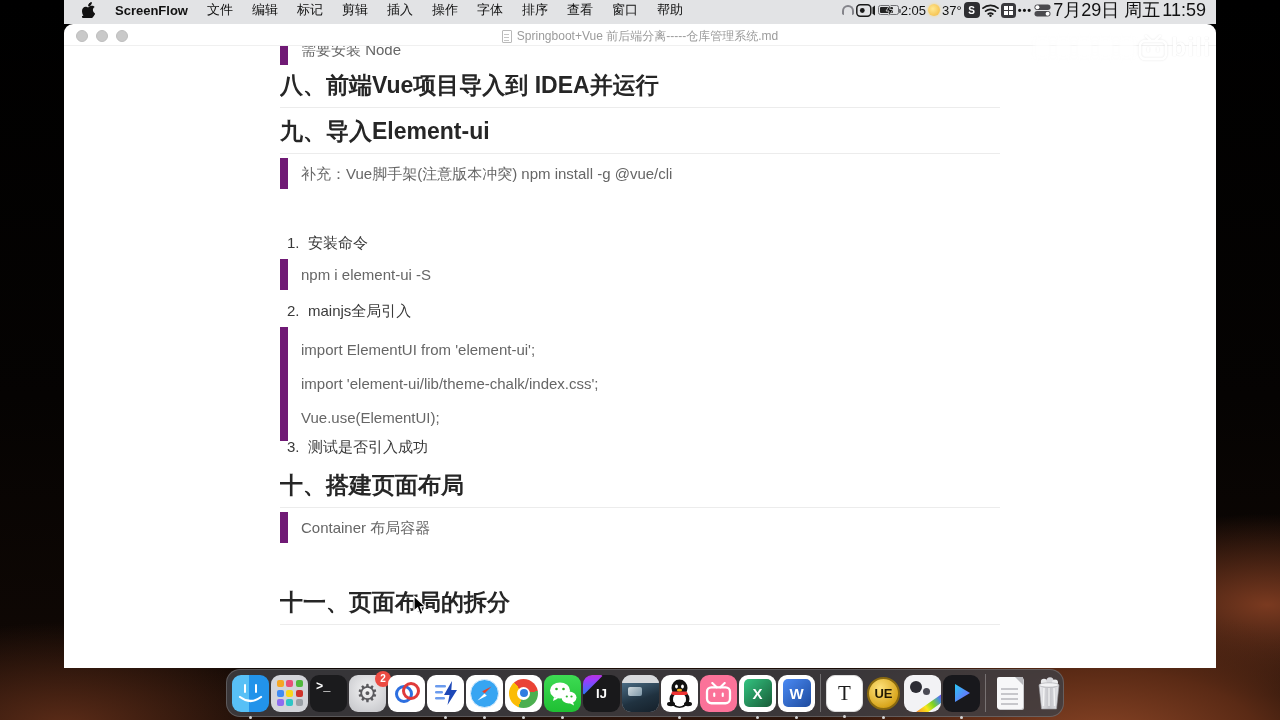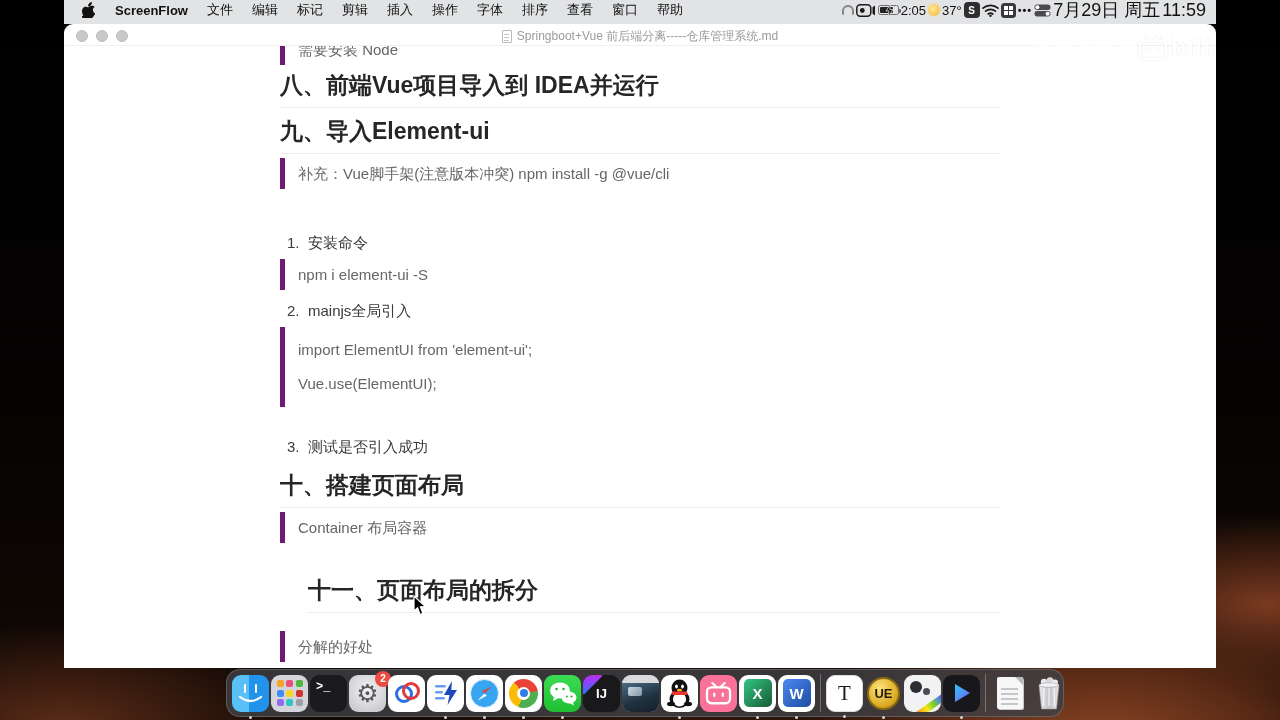--- a/index.html
+++ b/index.html
@@ -51,37 +51,37 @@
   .wintitle { position:absolute; left:0; right:0; top:4px; display:flex; justify-content:center; align-items:center; gap:5px;
     font-size:12px; color:#9b9b9b; }
   .doc-ico { width:10px; height:13px; border:1px solid #b9b9b9; border-radius:1px; position:relative; background:#fff; }
   .doc-ico::before { content:""; position:absolute; left:1.5px; top:3px; width:5px; height:1px; background:#c4c4c4;
     box-shadow:0 3px 0 #c4c4c4, 0 6px 0 #c4c4c4; }
 
   
   .doc { position:absolute; left:216px; top:22px; width:720px; bottom:0; overflow:hidden; color:#3c3c3c; }
   .blk { position:absolute; left:0; width:720px; }
   h2.md { font-size:23px; line-height:30px; font-weight:bold; color:#262626; padding-bottom:7px; border-bottom:1px solid #ececec; }
-  .bq { border-left:5px solid #701a75; padding:6px 0 6px 13px; font-size:15px; line-height:19px; color:#666; }
+  .bq { border-left:8px solid #701a75; padding:6px 0 6px 13px; font-size:15px; line-height:19px; color:#666; }
   .bq.code-multi div { line-height:34px; }
   .oli { display:flex; font-size:15px; line-height:19px; color:#3a3a3a; padding-left:7px; }
   .oli .num { width:21px; }
 
   .t-clip   { top:-12px; }
   .t-h28    { top:24px; }
   .t-h29    { top:70px; }
   .t-bqsup  { top:112px; }
   .t-li1    { top:187px; }
   .t-bqnpm  { top:213px; }
   .t-li2    { top:255px; }
   .t-bqimp  { top:281px; }
   .t-li3    { top:391px; }
   .t-h210   { top:424px; }
   .t-bqcon  { top:466px; }
-  .t-h211   { top:529px;margin-left:28px; }
+  .t-h211   { top:541px; }
   .t-bqsplit{ top:585px; }
 
   
   .watermark { position:absolute; left:1034px; top:33px; display:flex; align-items:center; gap:3px; pointer-events:none;justify-content:center; }
   .wm-blur { display:flex; gap:4px; filter:blur(2px); opacity:.8; }
   .wm-blur i { display:block; width:17px; height:20px; background:rgba(255,255,255,.95); border-radius:3px; box-shadow:0 0 1px rgba(0,0,0,.12); }
   .wm-tv { width:30px; height:26px; opacity:.95; filter:drop-shadow(0 0 1px rgba(0,0,0,.1)); }
   .wm-bili { font-size:25px; font-weight:bold; color:#fff; letter-spacing:1px; text-shadow:0 0 1px rgba(0,0,0,.15); }
 
   
@@ -240,33 +240,33 @@
       <span>安装命令</span>
     </div>
     <div class="blk bq t-bqnpm">npm i element-ui -S</div>
 
     <div class="blk oli t-li2">
       <span class="num">2.</span>
       <span>mainjs全局引入</span>
     </div>
     <div class="blk bq code-multi t-bqimp">
       <div>import ElementUI from 'element-ui';</div>
+      <div>import 'element-ui/lib/theme-chalk/index.css';</div>
       <div>Vue.use(ElementUI);</div>
     </div>
 
     <div class="blk oli t-li3">
       <span class="num">3.</span>
       <span>测试是否引入成功</span>
     </div>
 
     <h2 class="blk md t-h210">十、搭建页面布局</h2>
     <div class="blk bq t-bqcon">Container 布局容器</div>
 
     <h2 class="blk md t-h211">十一、页面布局的拆分</h2>
-    <div class="blk bq t-bqsplit">分解的好处</div>
   </div>
 </div>
 
 <div class="watermark">
   <span class="wm-blur">
       <i></i>
       <i></i>
       <i></i>
       <i></i>
       <i></i>

